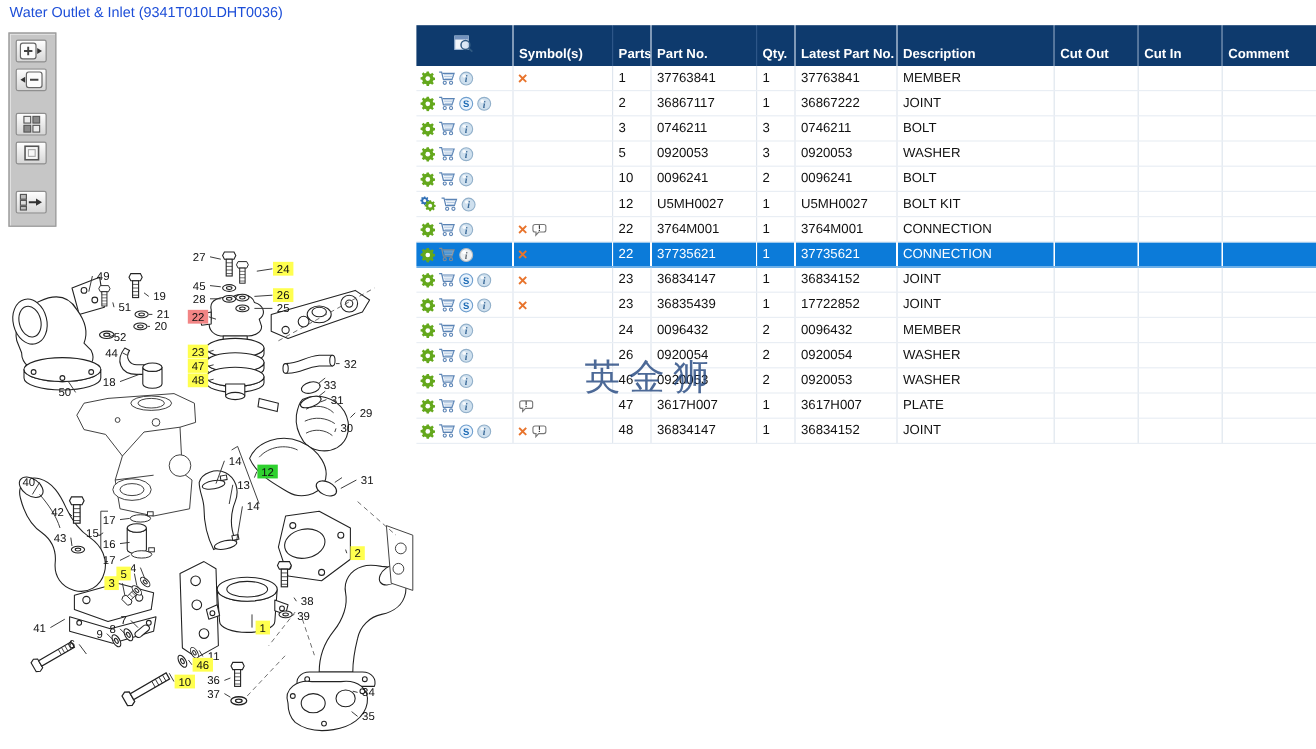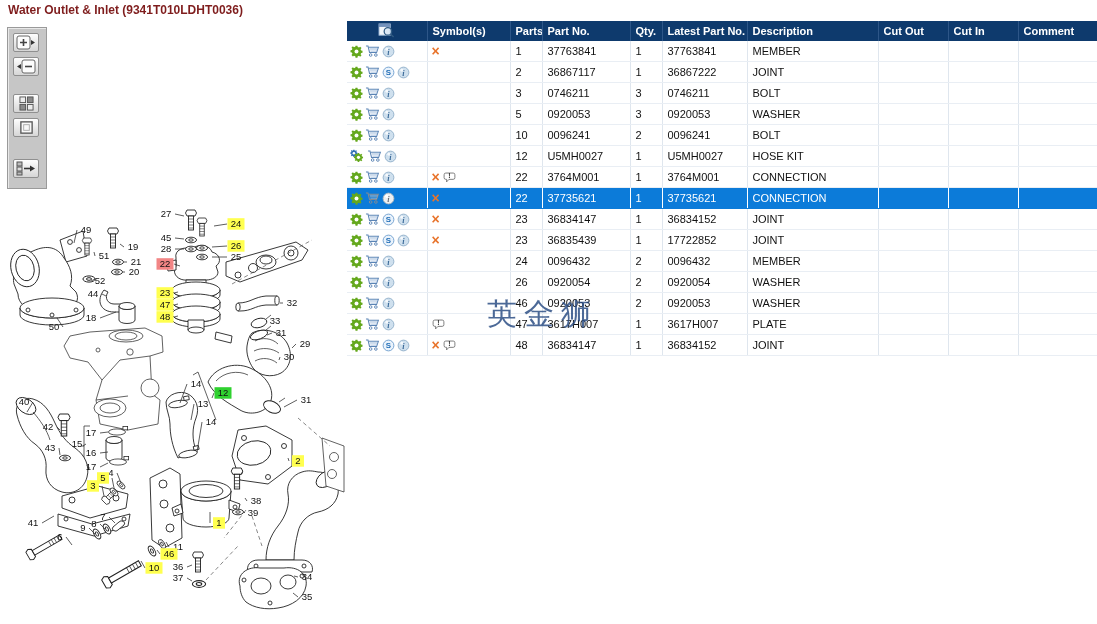--- a/index.html
+++ b/index.html
@@ -1,18 +1,18 @@
 <!DOCTYPE html>
 <html><head>
 <meta charset="utf-8">
 <style>
   html,body{margin:0;padding:0;background:#fff;}
   .app{position:relative;width:1097px;height:624px;overflow:hidden;background:#fff;
        font-family:"Liberation Sans",sans-serif;}
-  .titlebar{position:absolute;left:8px;top:3px;font-size:12px;font-weight:bold;color:#7f1d1d;white-space:nowrap;}
+  .titlebar{position:absolute;left:8px;top:3px;font-size:12px;font-weight:normal;color:#1d4ed8;white-space:nowrap;}
 
   
   .zoombar{position:absolute;left:7px;top:27px;width:38px;height:160px;background:#c6c6c6;
            border:1px solid #9a9a9a;box-shadow:inset 1px 1px 0 #e8e8e8;z-index:4;}
   .tbtn{position:absolute;left:5px;width:26px;height:19px;background:linear-gradient(#fefefe,#d6d6d6);
         border:1px solid #8f8f8f;border-radius:2px;display:flex;align-items:center;justify-content:center;
         box-sizing:border-box;cursor:pointer;}
 
   
   .diagram{position:absolute;left:0;top:0;width:347px;height:624px;}
@@ -20,21 +20,21 @@
   .pt{fill:#fff;stroke:#222;stroke-width:.9;stroke-linejoin:round;}
   .blk{fill:#fff;stroke:#3a3a3a;stroke-width:.8;stroke-linejoin:round;}
   .ln{fill:none;stroke:#3a3a3a;stroke-width:.8;}
   .dash{fill:none;stroke:#555;stroke-width:.7;stroke-dasharray:4 3;}
   .leader{stroke:#333;stroke-width:.8;}
   .co text{font-family:"Liberation Sans",sans-serif;font-size:9.5px;fill:#111;}
 
   
   .tablewrap{position:absolute;left:347px;top:21px;width:750px;}
   table{border-collapse:collapse;table-layout:fixed;width:750px;font-size:11px;}
-  th{background:#0e3a6d;color:#fff;height:20px;font-weight:600;text-align:left;padding:0 0 0 5px;
+  th{background:#0e3a6d;color:#fff;height:20px;font-weight:600;text-align:left;padding:14px 0 0 5px;
      border-right:1px solid #2d5688;white-space:nowrap;overflow:hidden;font-size:11px;}
   th.c-preview{text-align:center;padding:0;}
   td{height:20px;border-right:1px solid #dfe6ee;border-bottom:1px solid #e9eef4;padding:0 0 0 5px;
      white-space:nowrap;overflow:hidden;color:#111;background:#fff;}
   td.icons{padding-left:3px;}
   td.syms{padding-left:4px;}
   tr.sel td{background:#0c7bd9;color:#fff;border-right-color:rgba(255,255,255,.55);border-bottom-color:#0c7bd9;}
   tr.sel .ic-cart svg,tr.sel .ic-info svg{filter:grayscale(.85) brightness(1.08);}
   .ic{display:inline-block;vertical-align:middle;margin-right:2px;line-height:0;cursor:pointer;}
   .xmark{color:#e8742c;font-weight:bold;font-size:14px;line-height:1;vertical-align:middle;margin-right:3px;}
@@ -699,21 +699,21 @@
                 </svg></span><span class="ic ic-info"><svg width="13" height="13" viewBox="0 0 14 14">
                   <circle cx="7" cy="7" r="5.8" fill="#cfe0ee" stroke="#92b0ca"></circle>
                   <circle cx="5.2" cy="4.6" r="1.6" fill="rgba(255,255,255,.8)"></circle>
                   <text x="7" y="10.4" text-anchor="middle" font-size="9" font-weight="bold" font-style="italic" fill="#3c6b99" font-family="Liberation Serif,serif">i</text>
                 </svg></span></td>
             <td class="syms"></td>
             <td>12</td>
             <td>U5MH0027</td>
             <td>1</td>
             <td>U5MH0027</td>
-            <td>HOSE KIT</td>
+            <td>BOLT KIT</td>
             <td></td>
             <td></td>
             <td></td>
           </tr>
           <tr>
             <td class="icons"><span class="ic ic-gear"><svg width="13" height="13" viewBox="0 0 16 16">
                   <path d="M6.8.8h2.4l.3 1.7 1.6.7L12.5 2l1.7 1.7-1.2 1.4.7 1.6 1.7.3v2.4l-1.7.3-.7 1.6 1.2 1.4-1.7 1.7-1.4-1.2-1.6.7-.3 1.7H6.8l-.3-1.7-1.6-.7L3.5 14l-1.7-1.7 1.2-1.4-.7-1.6-1.7-.3V6.6l1.7-.3.7-1.6L1.8 3.3 3.5 1.6l1.4 1.2 1.6-.7z" fill="#64a81c"></path>
                   <circle cx="8" cy="8" r="2.4" fill="#fff"></circle>
                 </svg></span><span class="ic ic-cart"><svg width="15" height="14" viewBox="0 0 16 15">
                   <path d="M1 2.2h2.2L4.8 9h7.6l1.9-5.6H4.2" fill="none" stroke="#5b84b5" stroke-width="1.1"></path>

